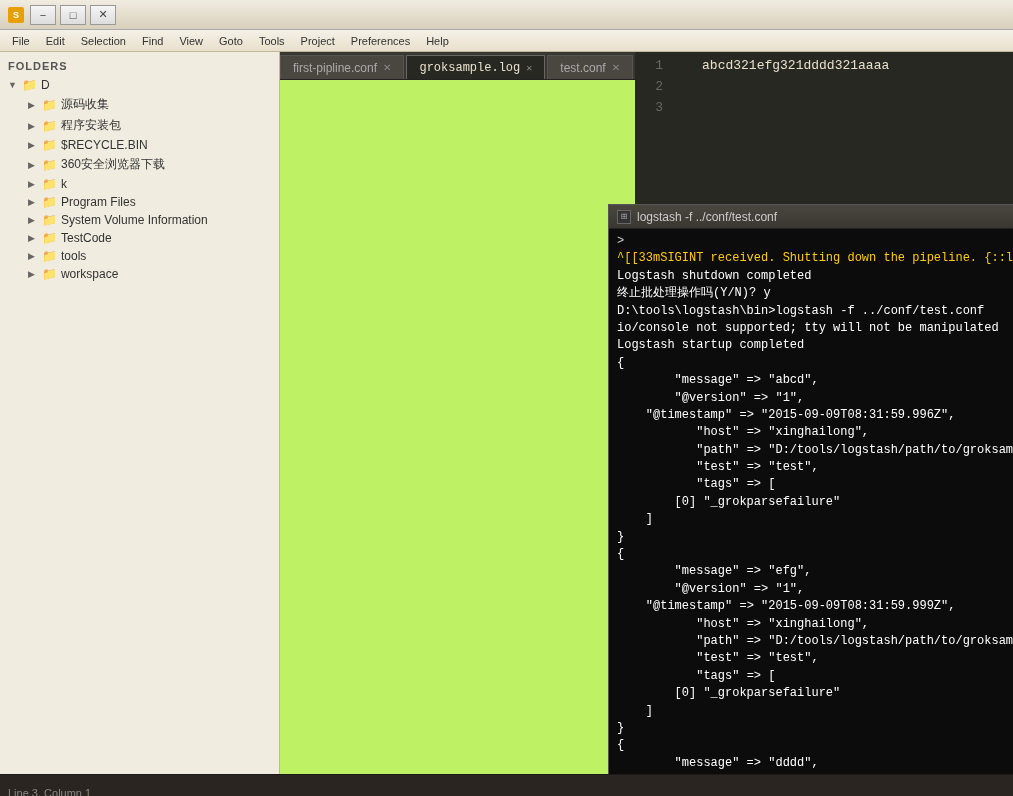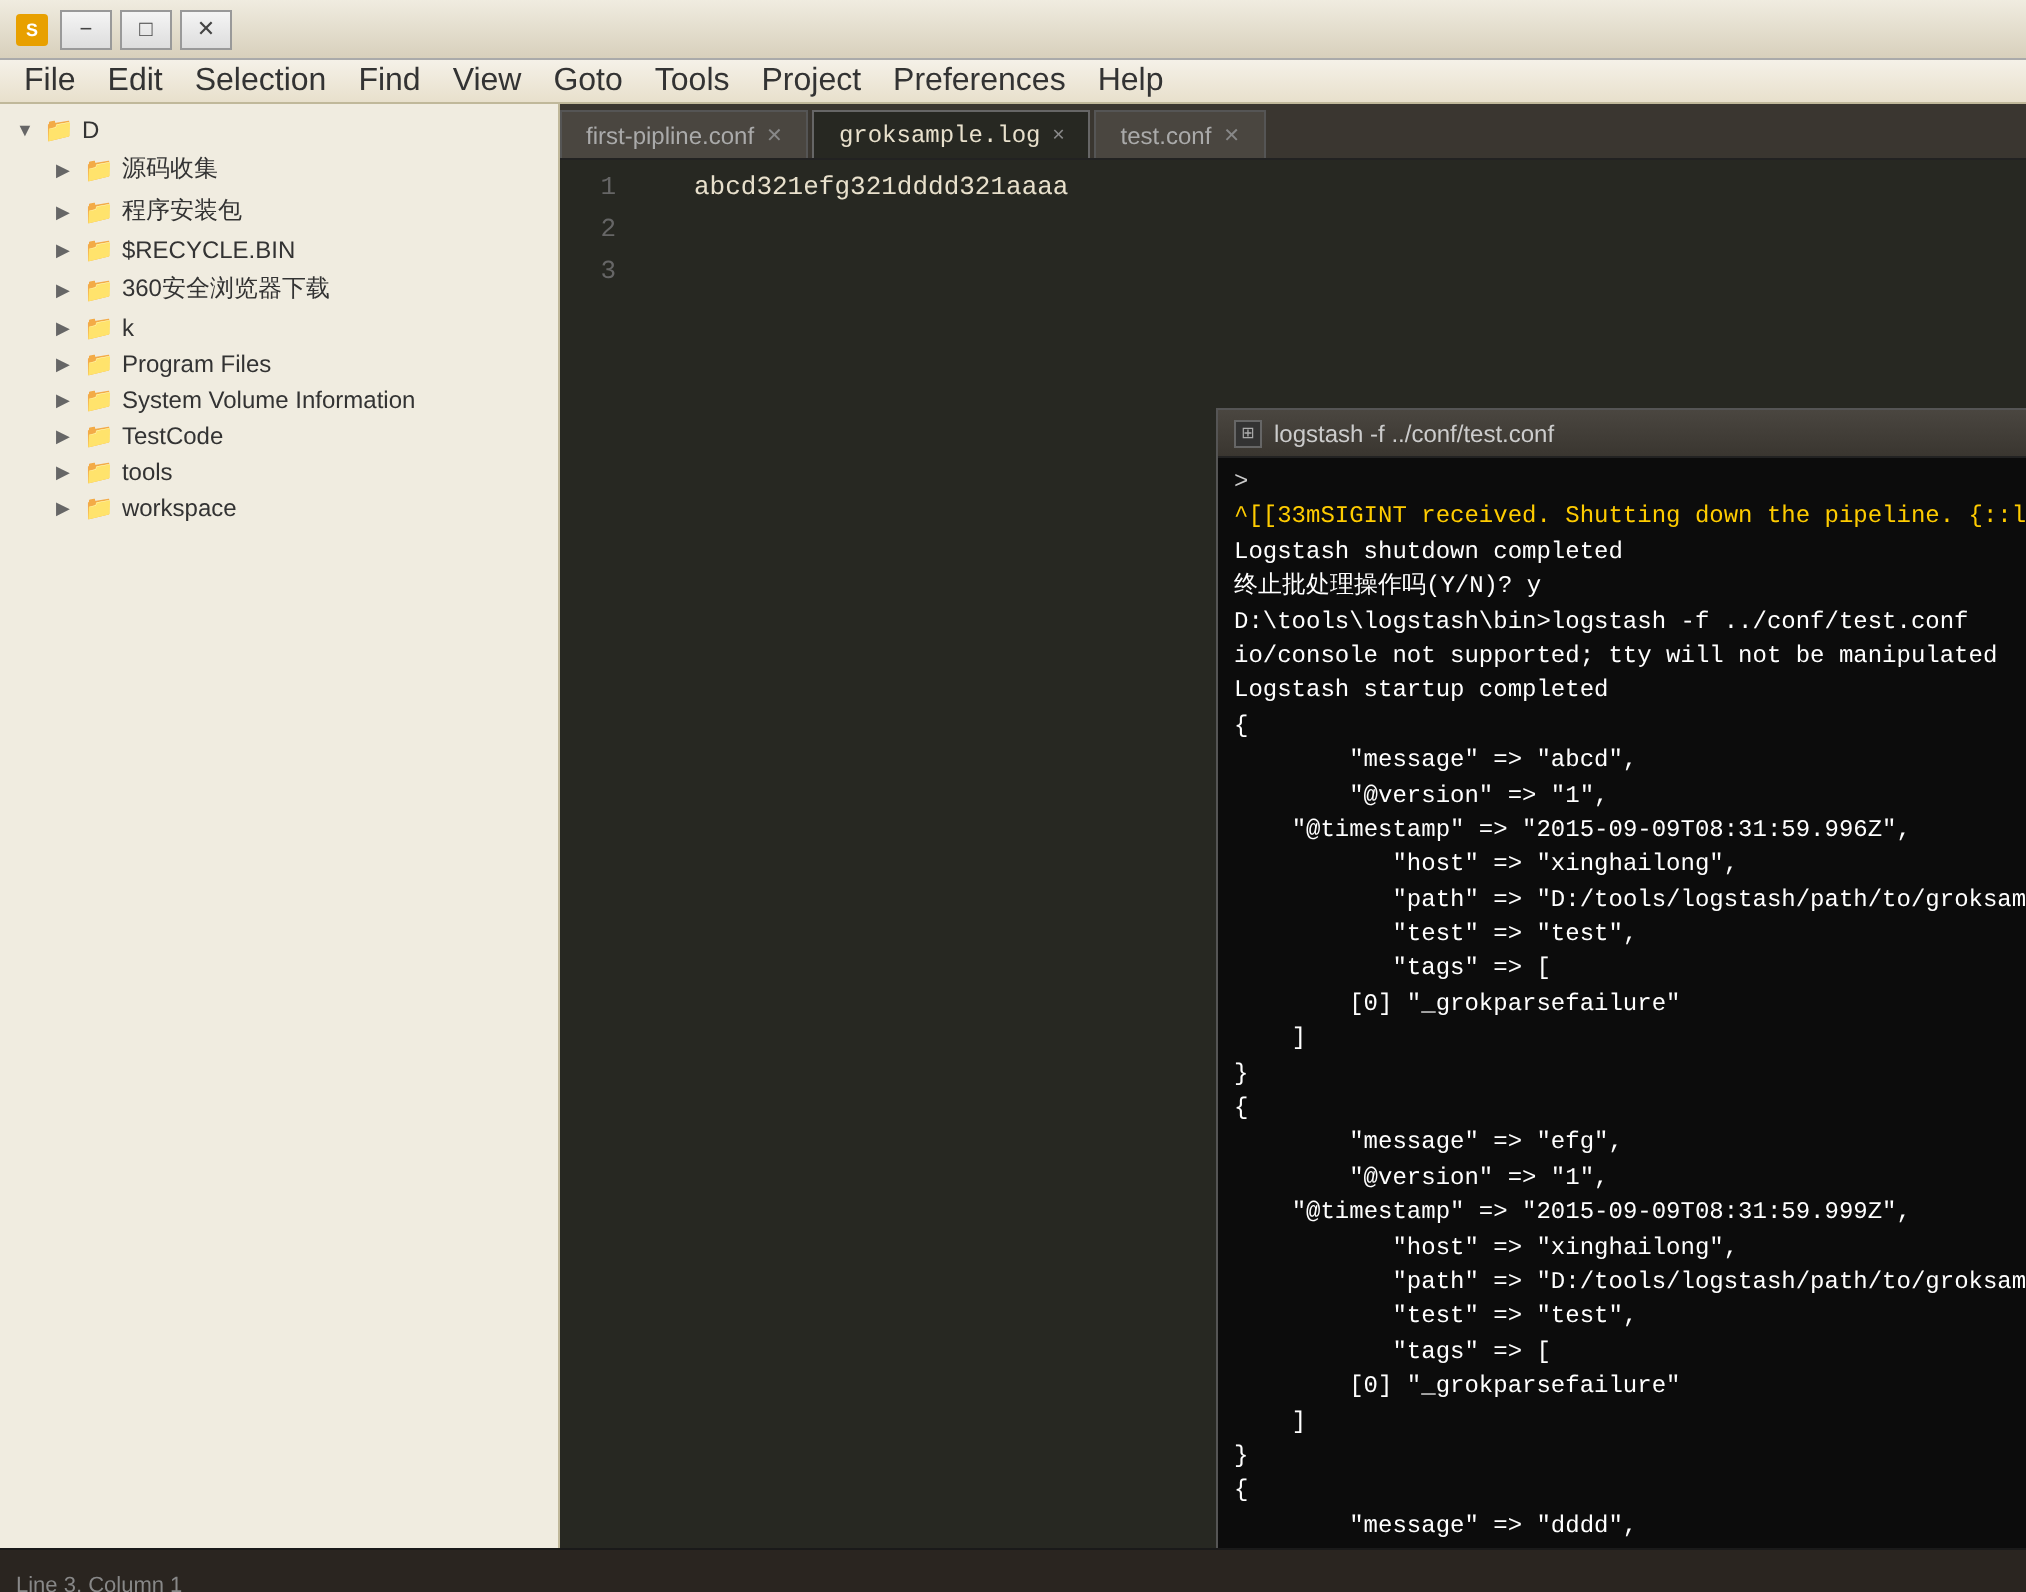--- a/index.html
+++ b/index.html
@@ -42,21 +42,21 @@
     #menu-bar {
       background: linear-gradient(to bottom, #f5f1e8, #e8e0cc);
       height: 22px;
       display: flex;
       align-items: center;
       padding: 0 4px;
       border-bottom: 1px solid #c0b89a;
     }
     .menu-item {
       padding: 2px 8px;
-      font-size: 16px;
+      font-size: 11px;
       color: #333;
       cursor: pointer;
       height: 100%;
       display: flex; align-items: center;
     }
 
     
     #main-layout {
       display: flex;
       height: calc(796px - 30px - 22px - 22px);
@@ -97,21 +97,20 @@
       font-size: 12px;
     }
     .sub-item {
       padding-left: 28px;
     }
 
     
     #editor-area {
       flex: 1;
       display: flex;
-      flex-direction: column;
       background: #bef264;
       overflow: hidden;
     }
 
     
     #tabs {
       display: flex;
       background: #3a3630;
       border-bottom: 1px solid #222;
       height: 28px;
@@ -253,20 +252,21 @@
     <div class="menu-item">Goto</div>
     <div class="menu-item">Tools</div>
     <div class="menu-item">Project</div>
     <div class="menu-item">Preferences</div>
     <div class="menu-item">Help</div>
   </div>
 
 <div id="main-layout">
 
   <div id="sidebar">
+    <div class="sidebar-title">FOLDERS</div>
     <div class="folder-item">
       <span class="arrow">▼</span>
       <span class="folder-icon">📁</span>
       <span>D</span>
     </div>
 
     <div id="sidebar-items">
         <div class="folder-item sub-item">
           <span class="arrow">▶</span>
           <span class="folder-icon">📁</span>

